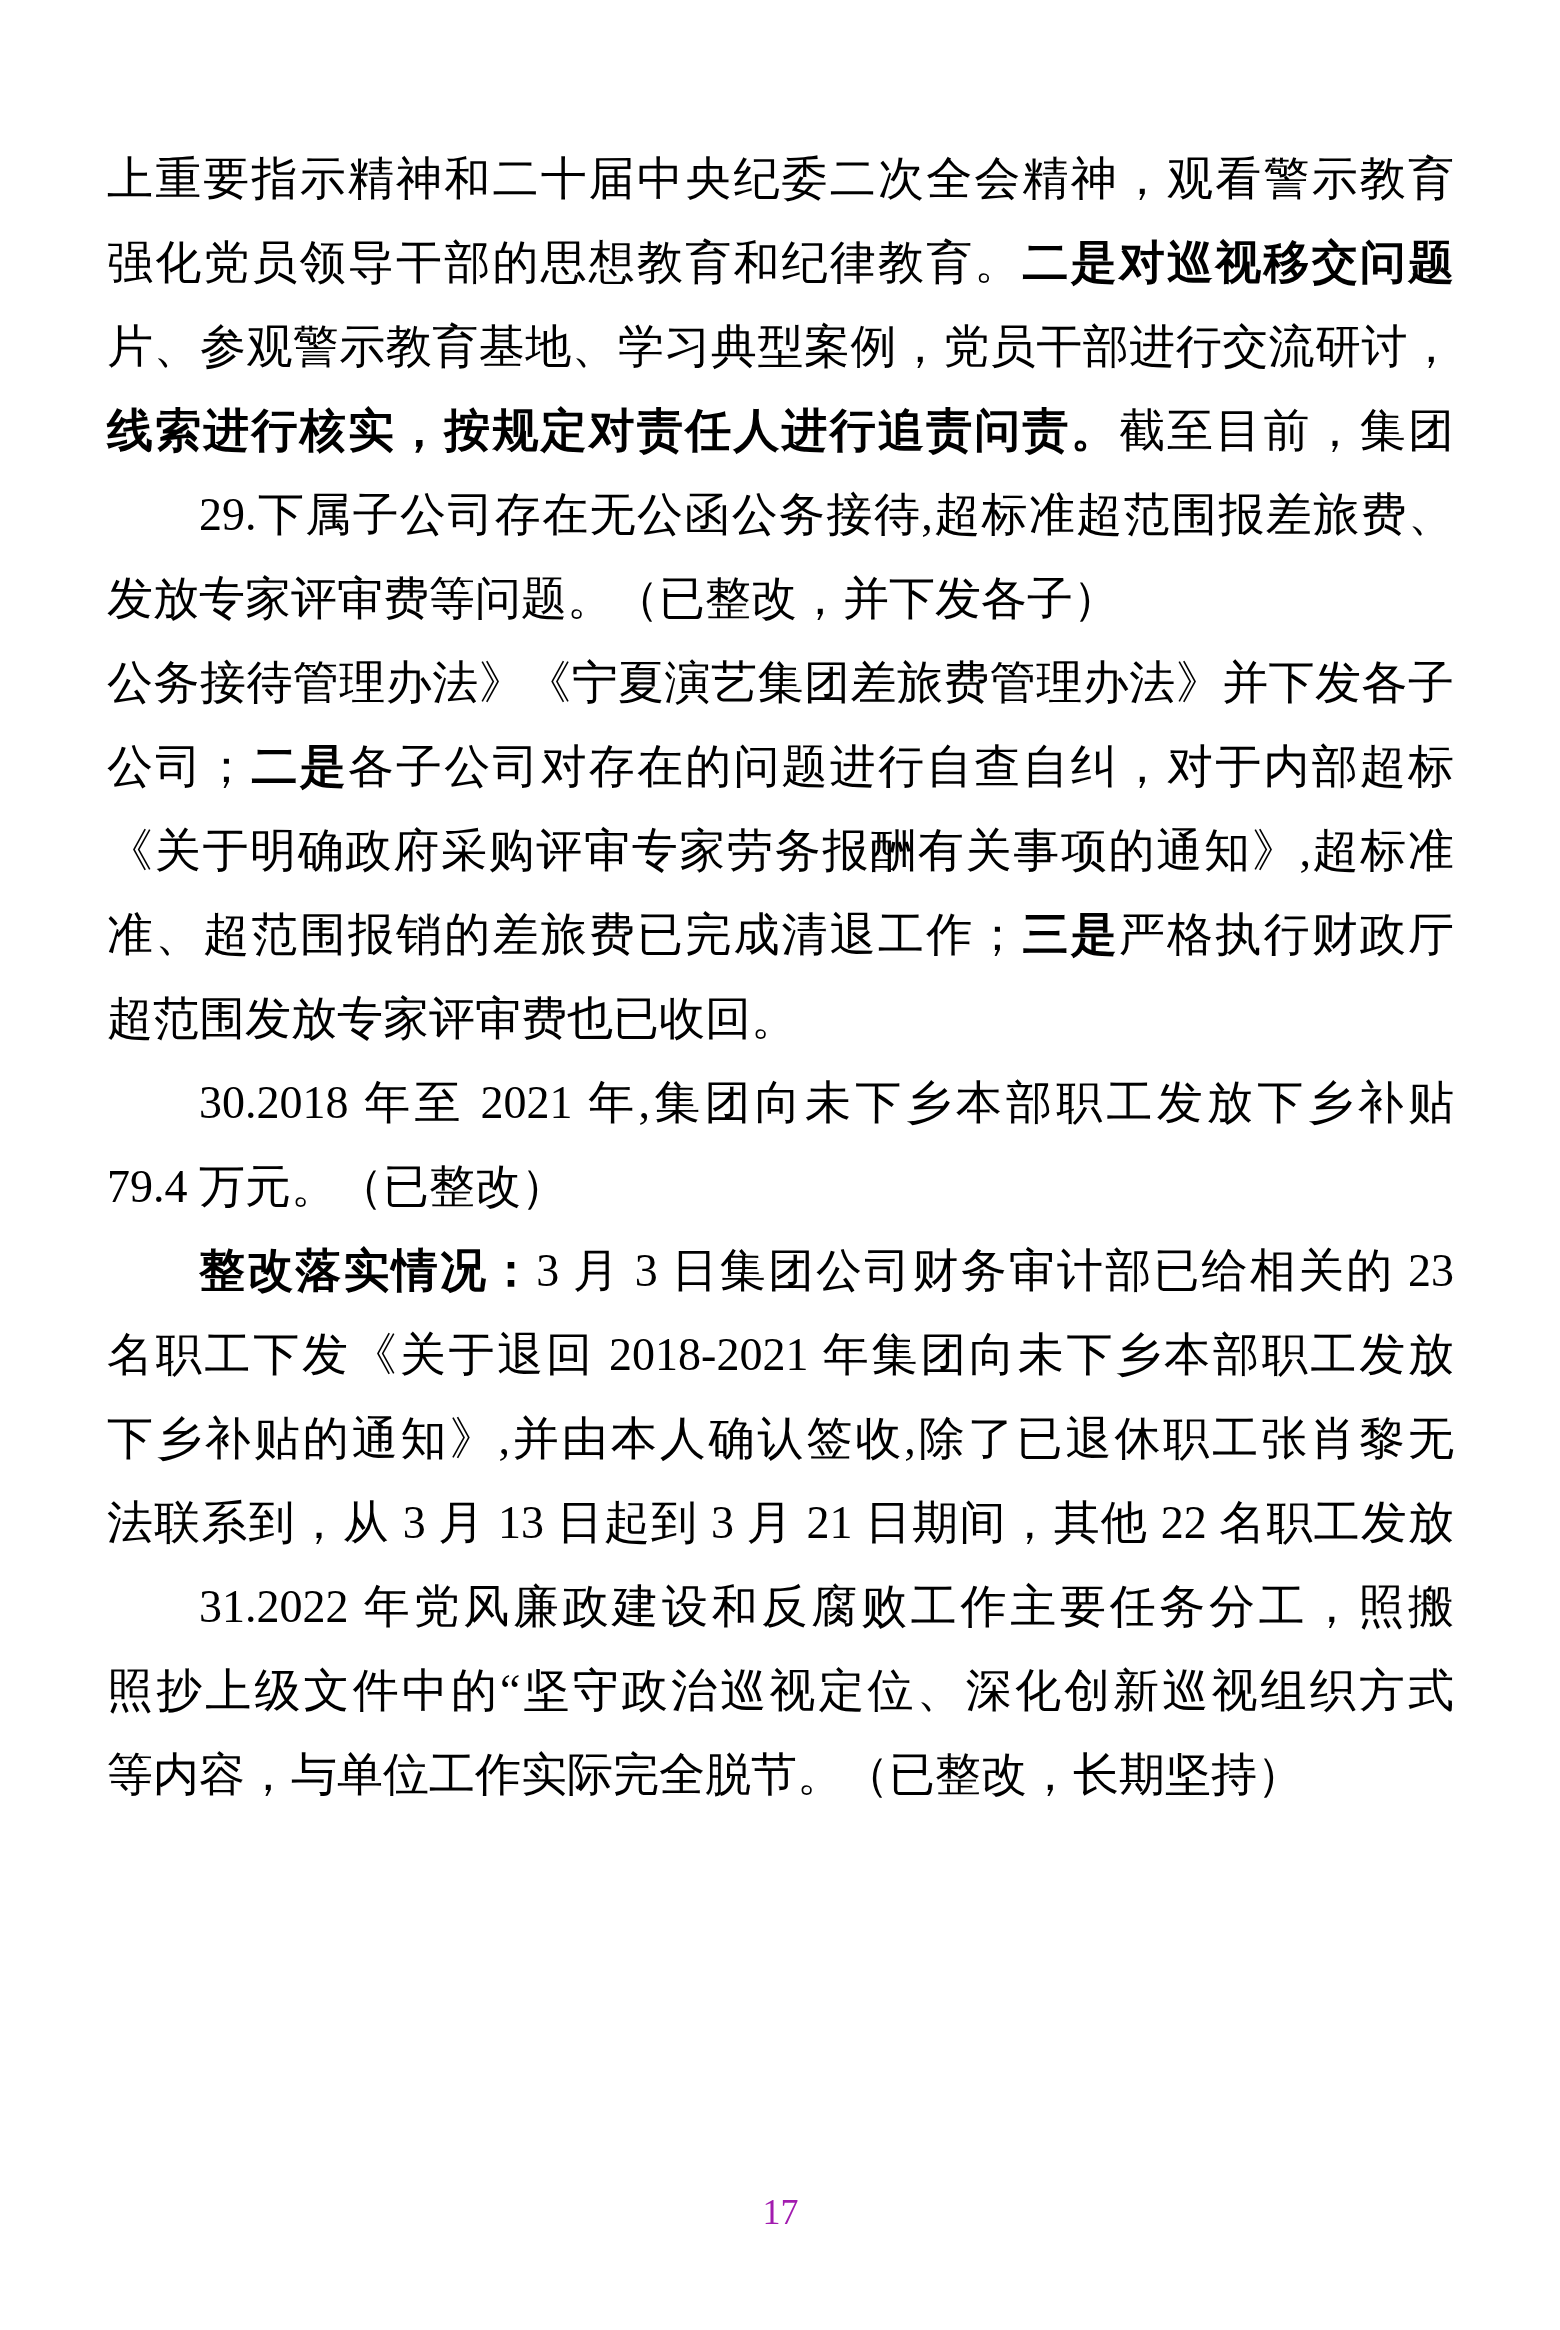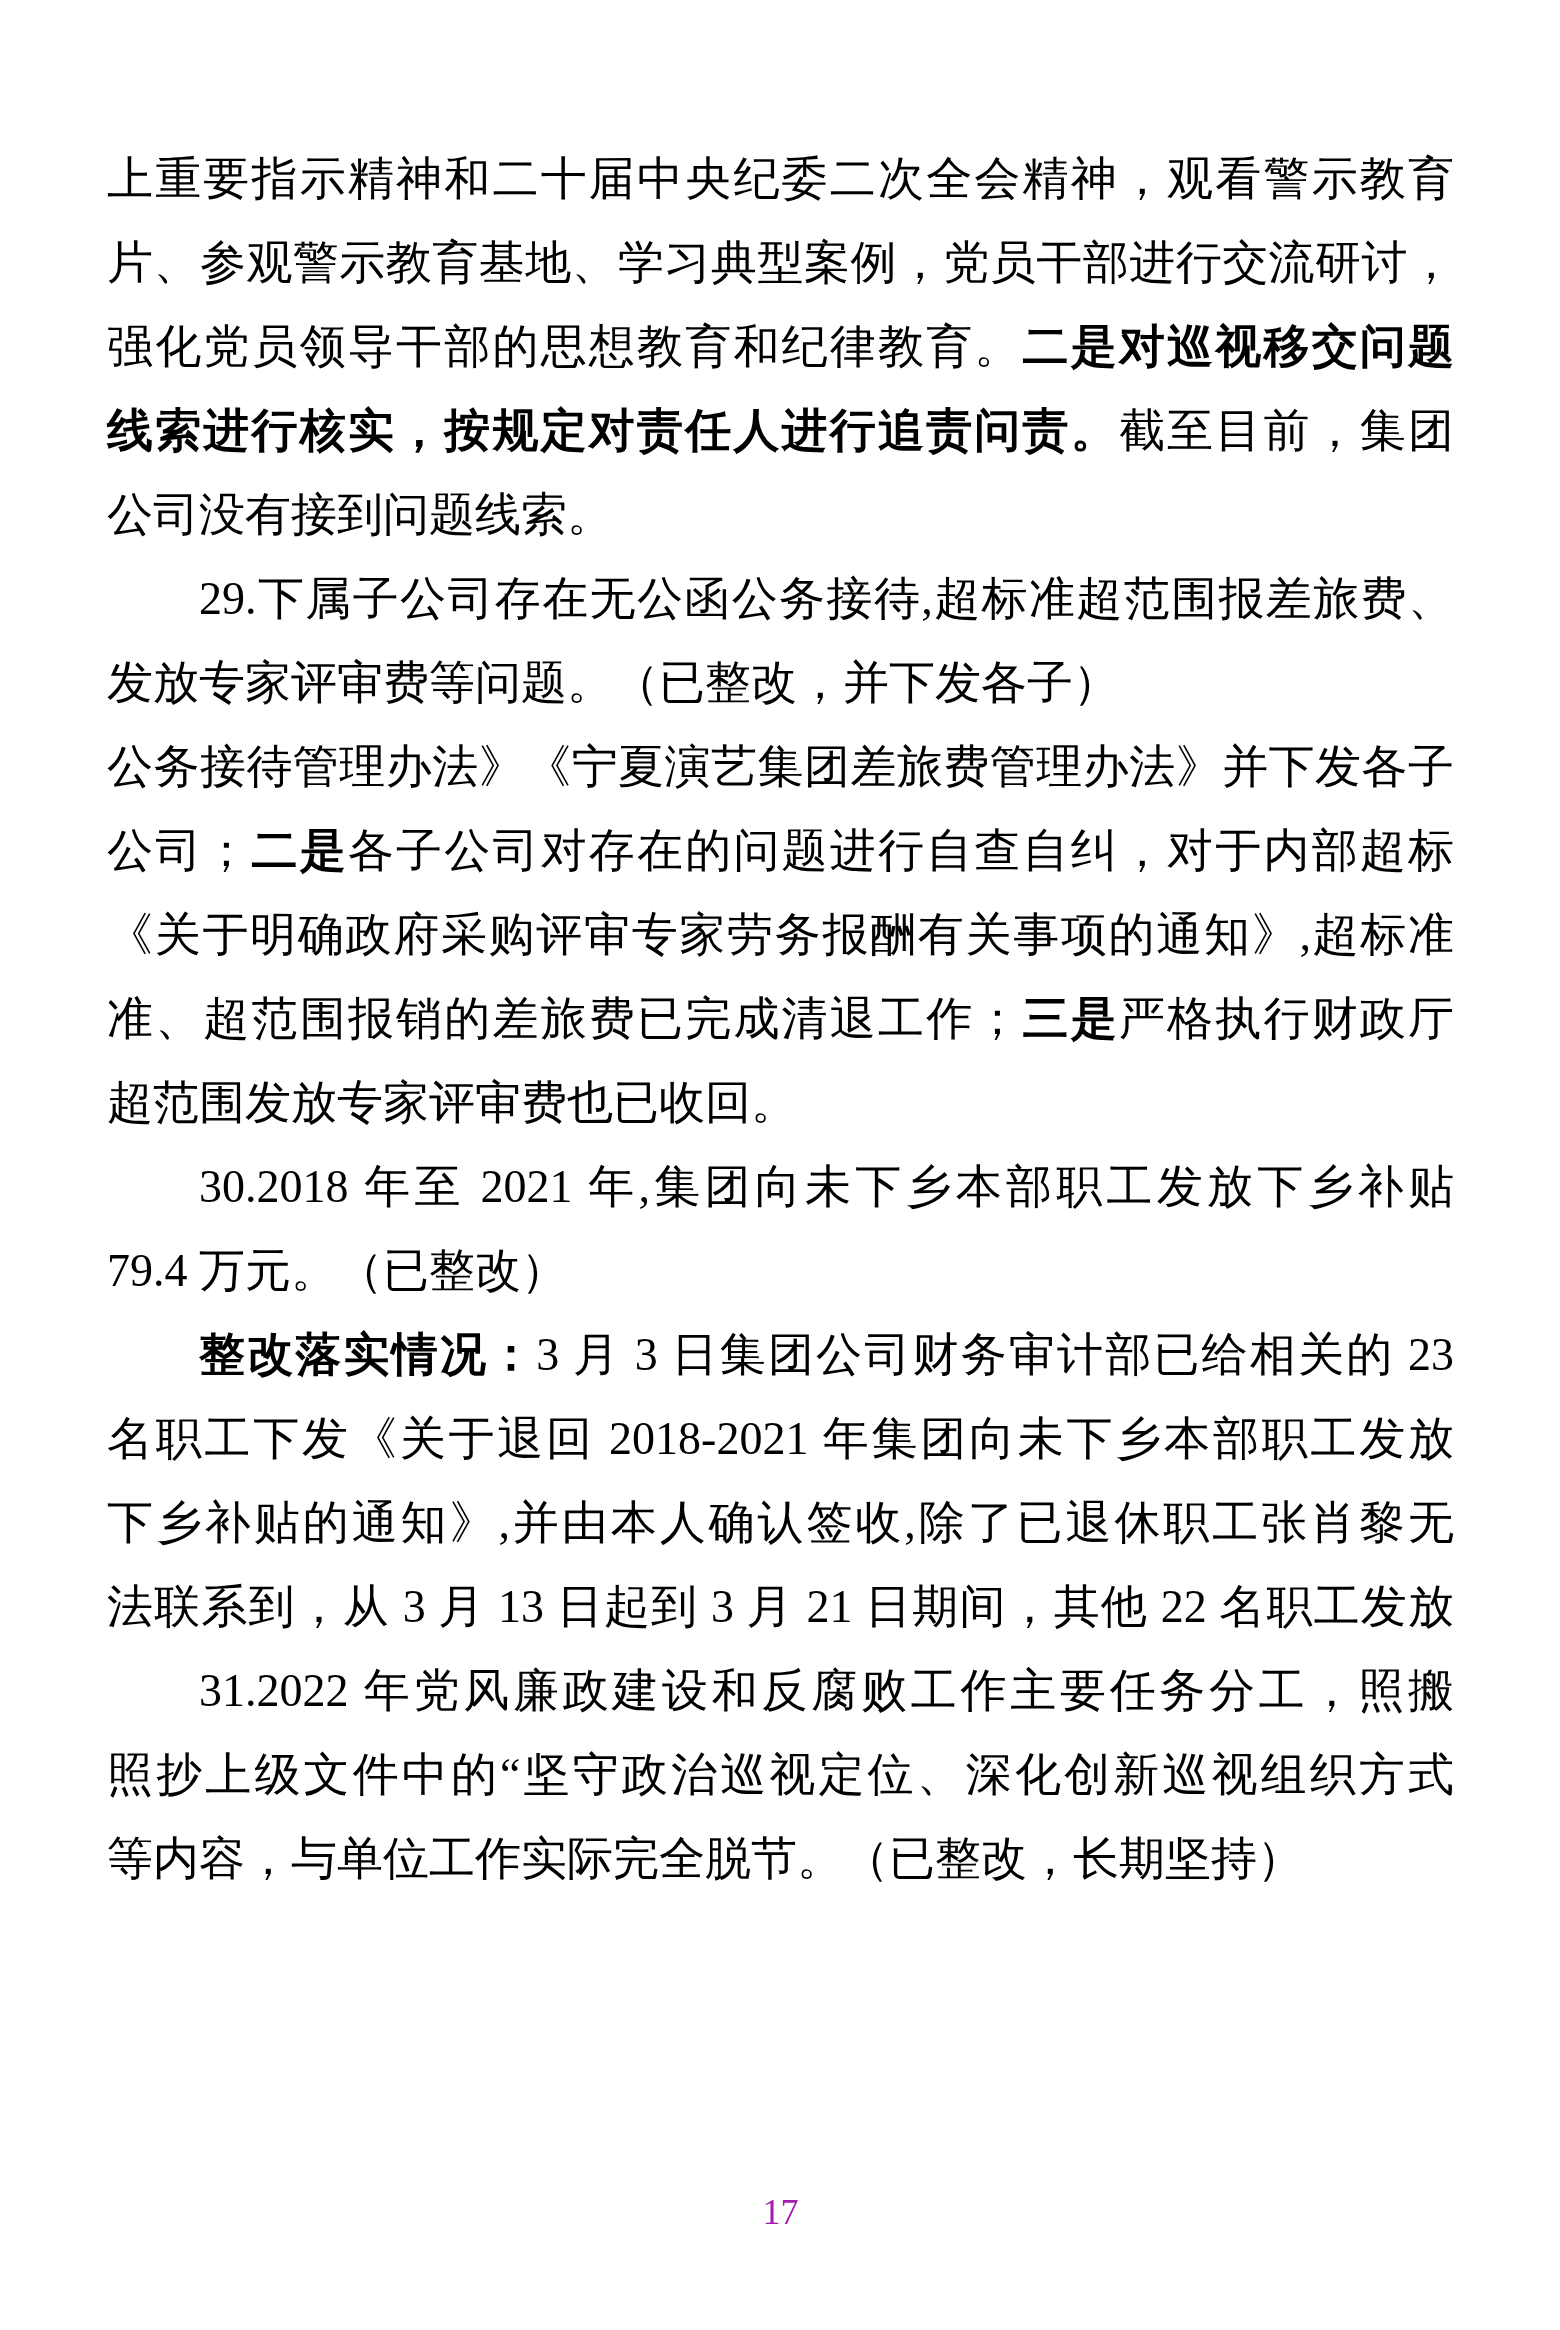--- a/index.html
+++ b/index.html
@@ -53,27 +53,26 @@
   }
 </style>
 </head>
 <body>
 
 <div class="page">
   <div class="content">
 
     <div class="ln jt"><span>上重要指示精神和二十届中央纪委二次全会精神，观看警示教育</span></div>
 
+    <div class="ln jt"><span>强化党员领导干部的思想教育和纪律教育。</span><span class="b">二是对巡视移交问题</span></div>
+
     <div class="ln jt"><span>片、参观警示教育基地、学习典型案例，党员干部进行交流研讨，</span></div>
-
-    <div class="ln jt"><span>强化党员领导干部的思想教育和纪律教育。</span><span class="b">二是对巡视移交问题</span></div>
 
     <div class="ln jt"><span class="b">线索进行核实，按规定对责任人进行追责问责。</span><span>截至目前，集团</span></div>
 
-    <div class="ln"><span>公司没有接到问题线索。</span></div>
 
     <div class="ln jt ind"><span>29.下属子公司存在无公函公务接待,超标准超范围报差旅费、</span></div>
 
     <div class="ln"><span>发放专家评审费等问题。（已整改，并下发各子）</span></div>
 
 
     <div class="ln jt"><span>公务接待管理办法》《宁夏演艺集团差旅费管理办法》并下发各子</span></div>
 
     <div class="ln jt"><span>公司；</span><span class="b">二是</span><span>各子公司对存在的问题进行自查自纠，对于内部超标</span></div>
 

